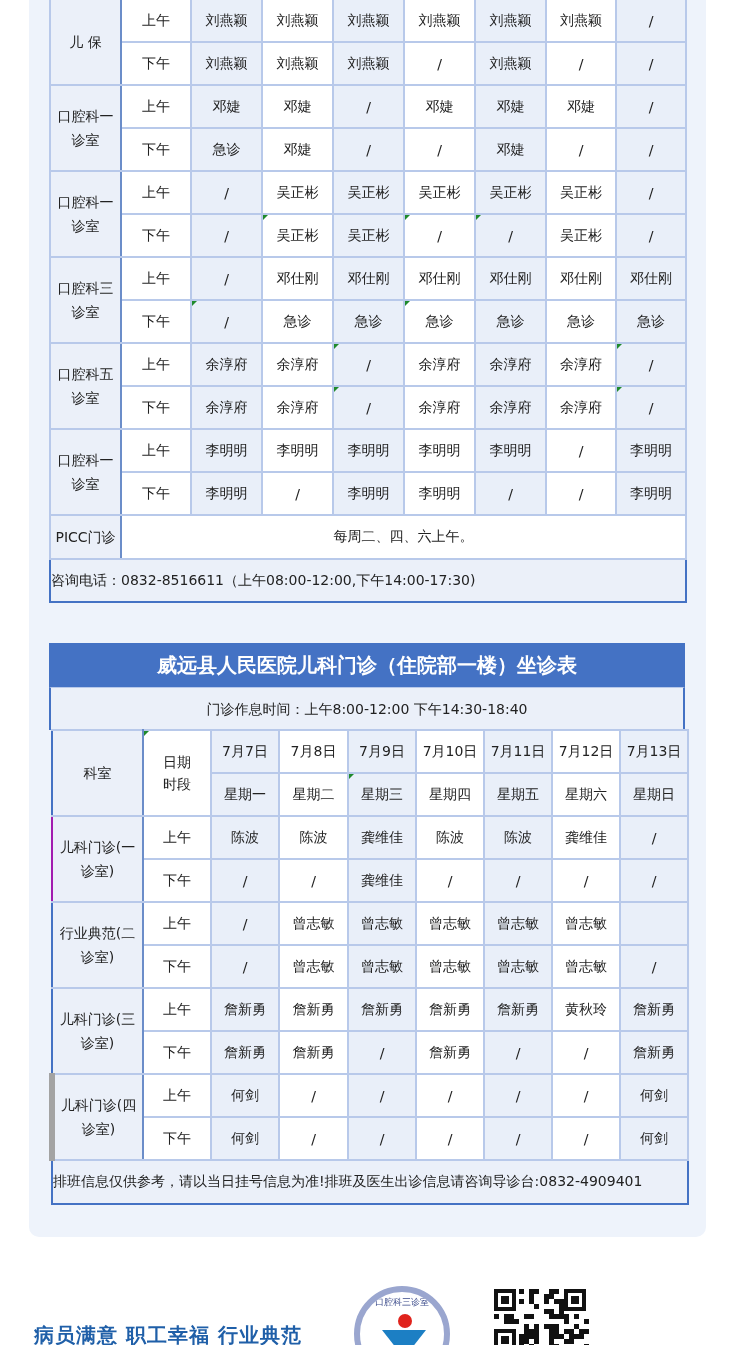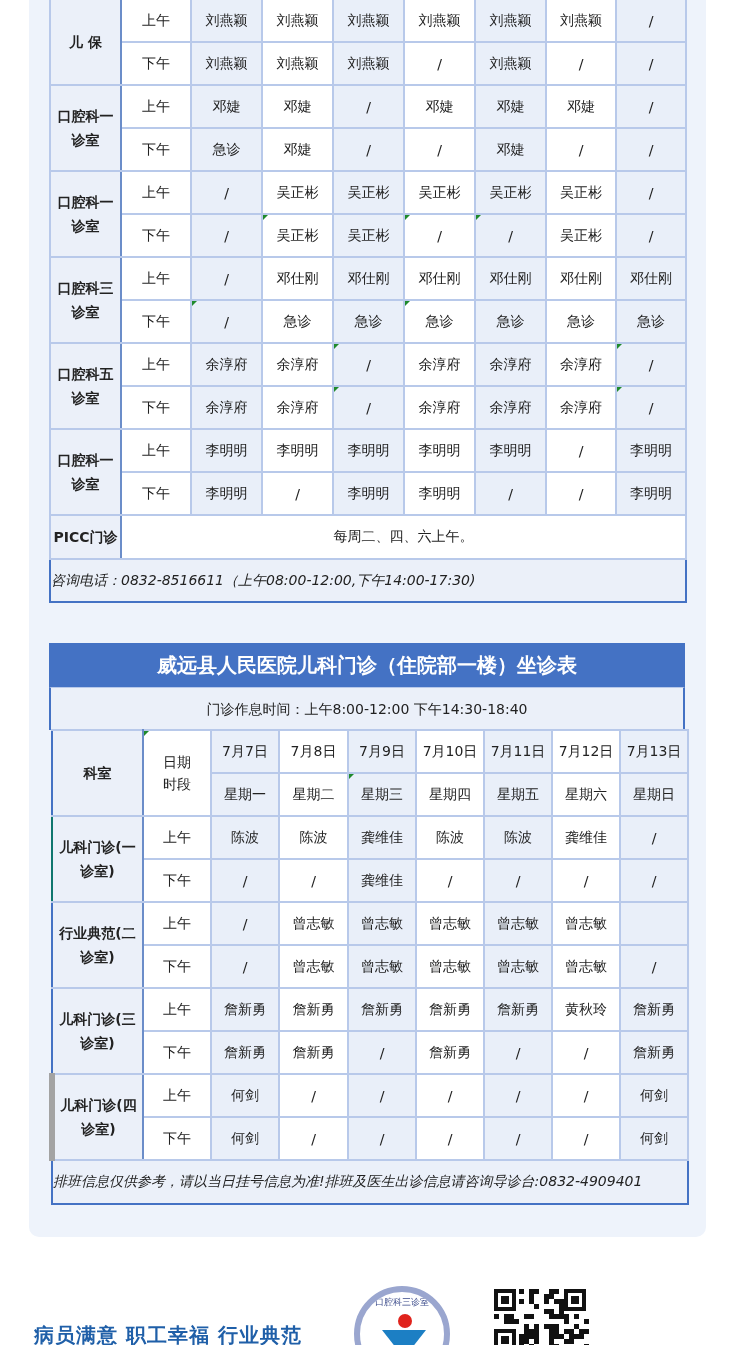--- a/index.html
+++ b/index.html
@@ -14,32 +14,32 @@
     background: #eef3fb; border-radius: 10px;
   }
   table.sched {
     position: absolute; border-collapse: collapse; table-layout: fixed;
     font-size: 14px; text-align: center;
   }
   table.sched td {
     border: 2px solid #b8c9ea; padding: 0; height: 41px;
     white-space: nowrap; overflow: hidden; position: relative;
   }
-  td.dept { background: #ebf0f9; border-right: 2px solid #6b8dc9 !important; line-height: 24px; white-space: normal !important; font-size: 14px; font-weight: bold; }
+  td.dept { background: #ebf0f9; border-right: 2px solid #6b8dc9 !important; line-height: 24px; white-space: normal !important; font-size: 14px; }
   td.w { background: #ffffff; }
   td.b { background: #e9eff9; }
   td.flag::before {
     content: ""; position: absolute; left: 0; top: 0; width: 0; height: 0;
     border-top: 5px solid #1f8a2c; border-right: 5px solid transparent;
   }
   #t1 { left: 49px; top: -2px; width: 636px; }
   #t2 { left: 49px; top: 729px; width: 636px; }
   .note-row td { background: #ebf0f9; text-align: left; height: 40px; padding-left: 2px; font-size: 14px; }
   .box-bottom { border-bottom: 2px solid #4472c4 !important; }
-  .box-side { border-left: 2px solid #4472c4 !important; border-right: 2px solid #4472c4 !important; font-style: italic; }
+  .box-side { border-left: 2px solid #4472c4 !important; border-right: 2px solid #4472c4 !important; }
   .title-bar {
     position: absolute; left: 49px; top: 643px; width: 636px; height: 44px;
     background: #4472c4; color: #fff; font-weight: bold; font-size: 20px;
     text-align: center; line-height: 44px;
   }
   .hours-bar {
     position: absolute; left: 49px; top: 687px; width: 632px; height: 42px;
     background: #ebf0f9; border-left: 2px solid #4472c4; border-right: 2px solid #4472c4;
     border-top: 1px solid #b8c9ea;
     text-align: center; line-height: 42px; font-size: 14px;
@@ -246,21 +246,21 @@
       <tr>
         <td class="b">星期一</td>
         <td class="w">星期二</td>
         <td class="b flag">星期三</td>
         <td class="w">星期四</td>
         <td class="b">星期五</td>
         <td class="w">星期六</td>
         <td class="b">星期日</td>
       </tr>
       <tr>
-        <td class="dept" rowspan="2" style="border-left:2px solid #0f766e">儿科门诊(一诊室)</td>
+        <td class="dept" rowspan="2" style="border-left:2px solid #a21caf">儿科门诊(一诊室)</td>
         <td class="w">上午</td>
         <td class="b">陈波</td>
         <td class="w">陈波</td>
         <td class="b">龚维佳</td>
         <td class="w">陈波</td>
         <td class="b">陈波</td>
         <td class="w">龚维佳</td>
         <td class="b">/</td>
       </tr>
       <tr>

